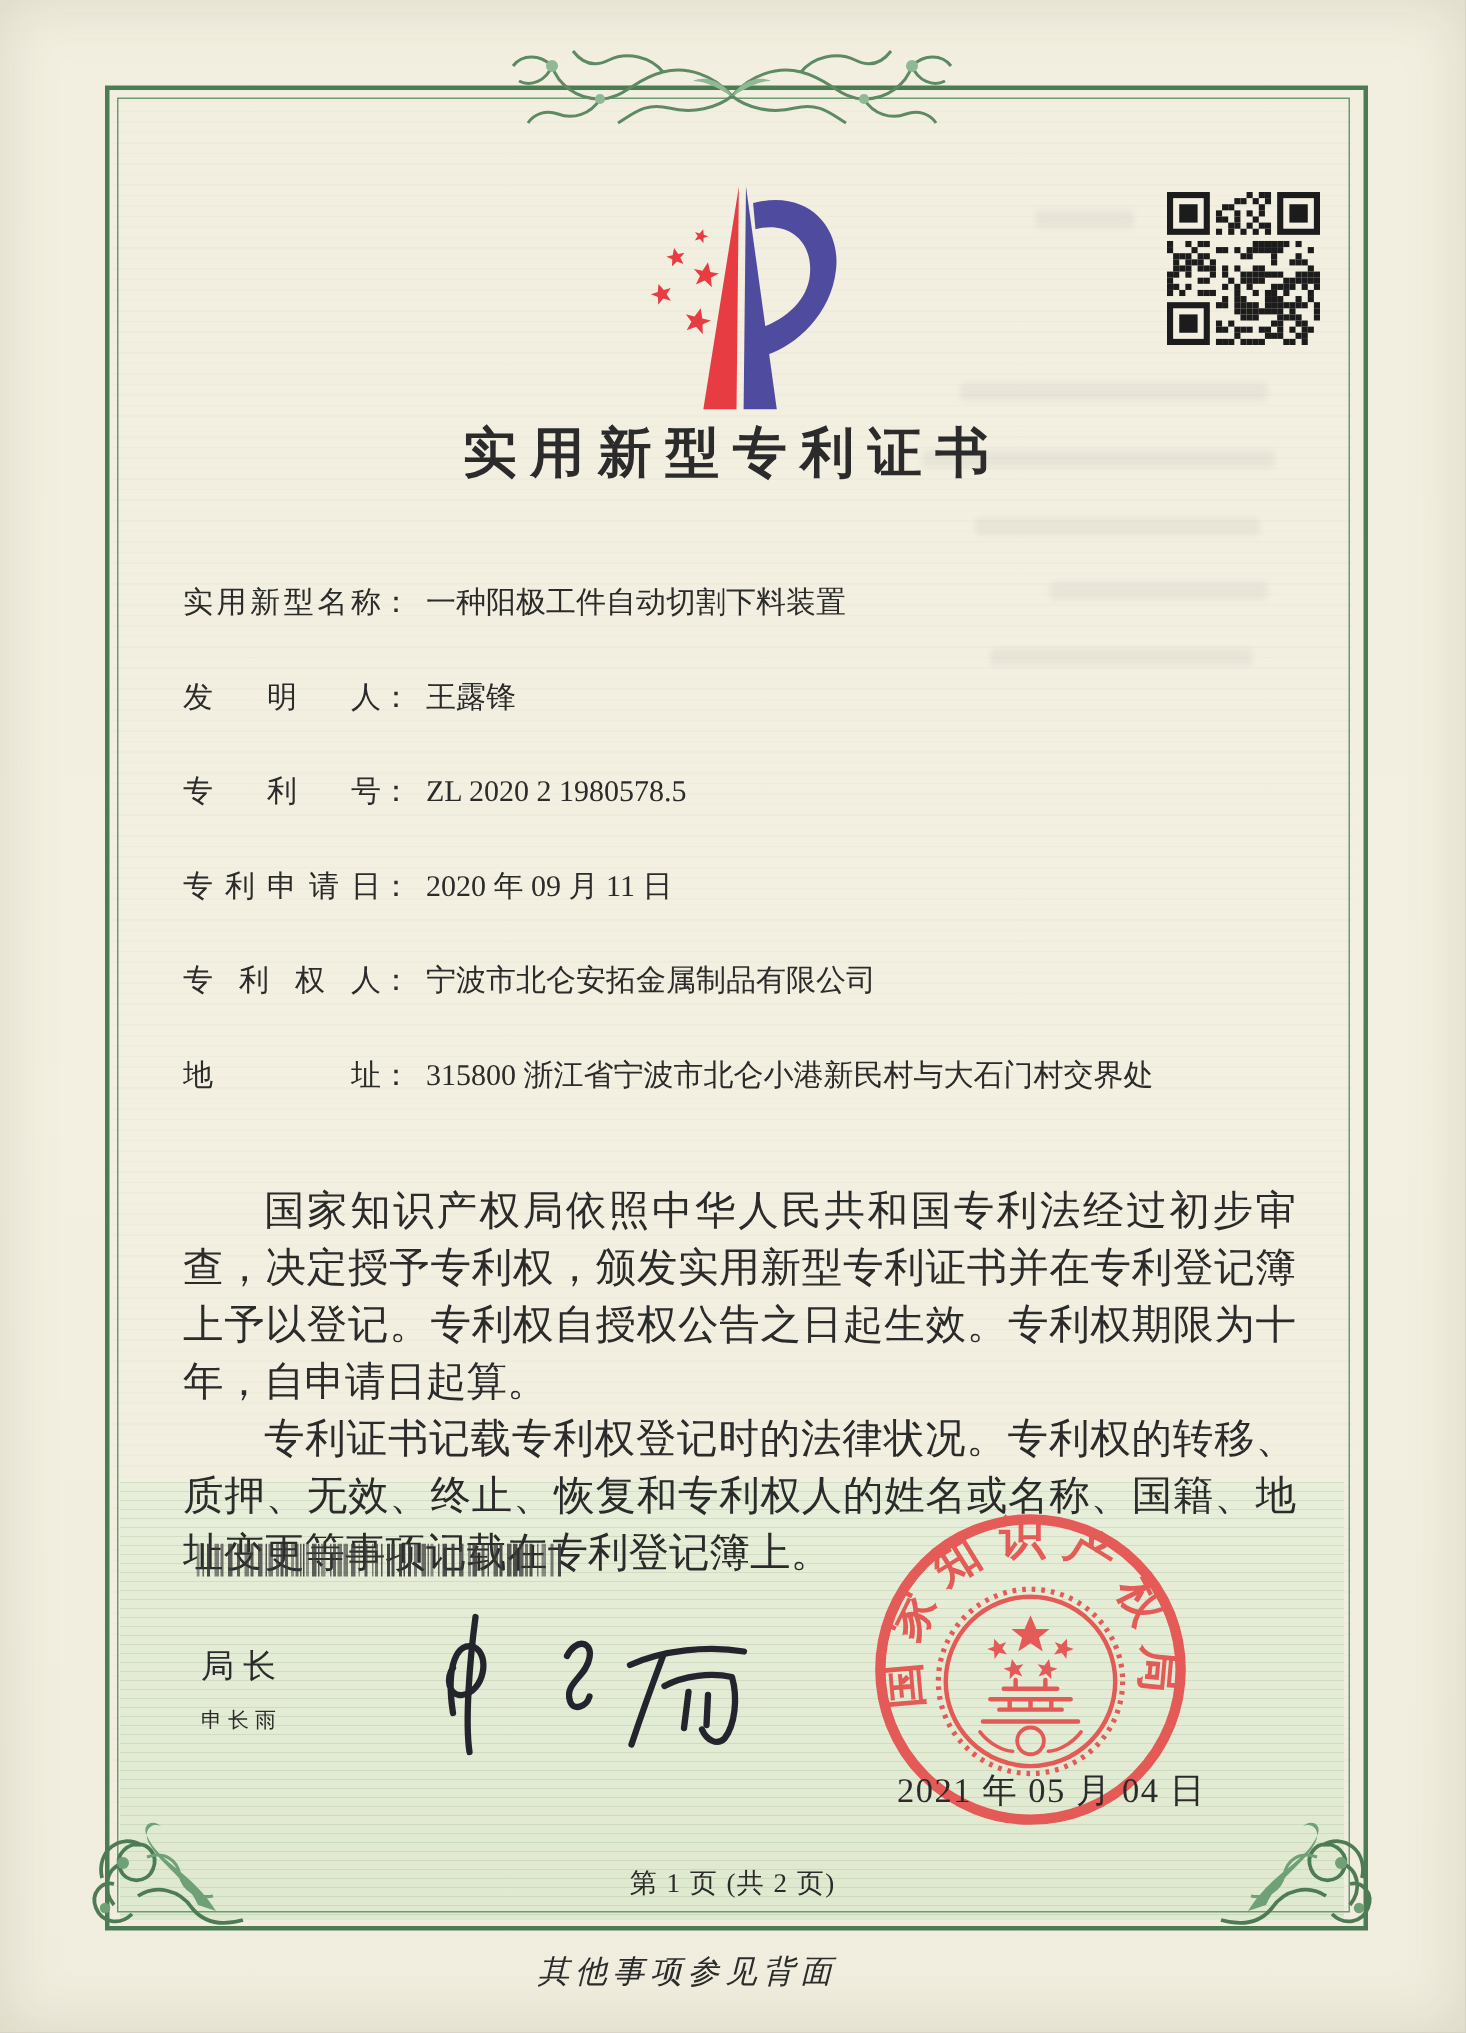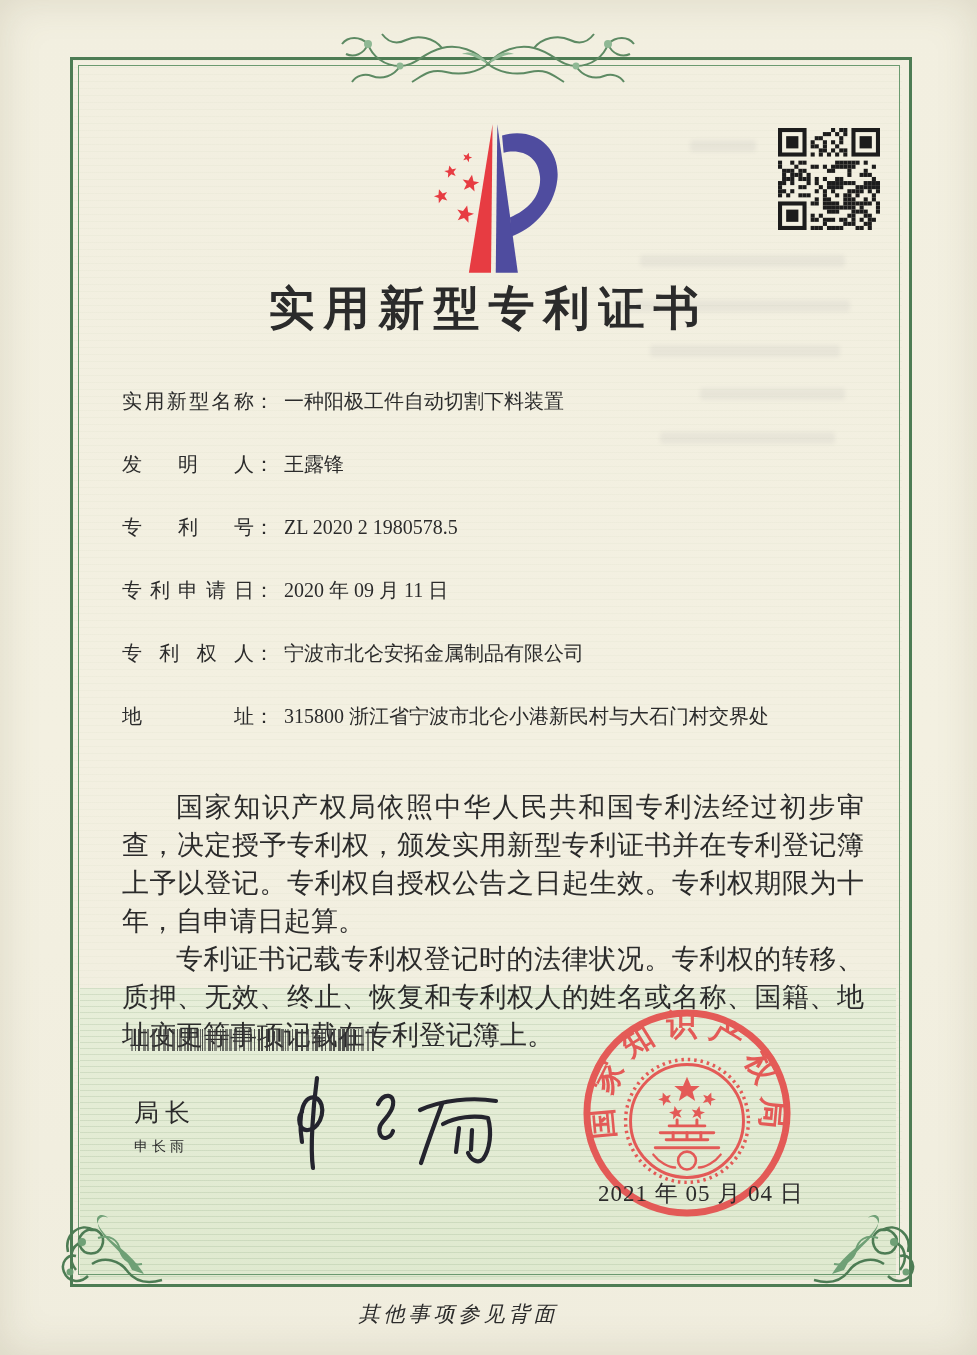--- a/index.html
+++ b/index.html
@@ -22,29 +22,29 @@
   .frame-inner{position:absolute;left:78px;top:65px;width:820px;height:1208px;border:1px solid #6b9a70;}
   
   .green-band{
     position:absolute;left:80px;top:988px;width:816px;height:292px;
     background:
       repeating-linear-gradient(180deg,rgba(104,140,96,.16) 0 1px,transparent 1px 6px),
       linear-gradient(180deg,#e7eed9,#dfe9cf);
   }
   .abs{position:absolute;}
   .cert-no{left:100px;top:124px;font-size:22px;letter-spacing:3px;}
-  .title{left:0;right:0;top:278px;text-align:center;font-size:46px;font-weight:bold;letter-spacing:9px;}
+  .title{left:0;right:0;top:278px;text-align:center;font-size:36px;font-weight:bold;letter-spacing:9px;}
   .row{left:122px;width:760px;font-size:20px;height:30px;white-space:nowrap;}
   .row .lbl{display:inline-block;width:132px;text-align:justify;text-align-last:justify;vertical-align:top;}
   .row .colon{display:inline-block;margin-right:10px;}
   .row .pair2{position:absolute;left:362px;top:0;}
   .row .pair2 .lbl2{letter-spacing:2px;}
   .paras{left:122px;top:788px;width:742px;font-size:27px;line-height:38px;text-align:justify;}
   .paras p{margin:0;text-indent:2em;}
-  .dir-title{left:134px;top:1096px;font-size:25px;letter-spacing:6px;font-family:Liberation Serif, serif;}
+  .dir-title{left:134px;top:1096px;font-size:22px;letter-spacing:6px;font-family:Liberation Serif, serif;}
   .dir-name{left:134px;top:1138px;font-size:14px;letter-spacing:4px;font-family:"Liberation Sans","DejaVu Sans",sans-serif;}
   .seal-date{left:598px;top:1178px;font-size:23px;letter-spacing:1px;z-index:5;}
   .page-no{left:0;right:0;top:1243px;text-align:center;font-size:18px;letter-spacing:1px;}
   .back-note{left:0;right:60px;top:1300px;text-align:center;font-size:21px;font-style:italic;letter-spacing:4px;font-family:Liberation Mono, monospace;}
   
   .ghost{position:absolute;background:#70707c;opacity:.08;filter:blur(2px);border-radius:3px;pointer-events:none;}
   svg{display:block;}
 </style>
 </head>
 <body>
@@ -470,15 +470,16 @@
         <path d="M-32,27 L32,27"></path>
         <path d="M-18,5 L18,5 M-10,-1 L-10,5 M10,-1 L10,5"></path>
         <circle cy="40" r="9" stroke-width="2.6"></circle>
         <path d="M-34,34 C-28,42 -18,47 -12,47 M34,34 C28,42 18,47 12,47" stroke-width="2.4"></path>
       </g>
     </g>
   </svg>
 
   <div class="abs seal-date">2021 年 05 月 04 日</div>
 
+  <div class="abs page-no">第 1 页 (共 2 页)</div>
   <div class="abs back-note">其他事项参见背面</div>
 
 </div>
 
 </body></html>

